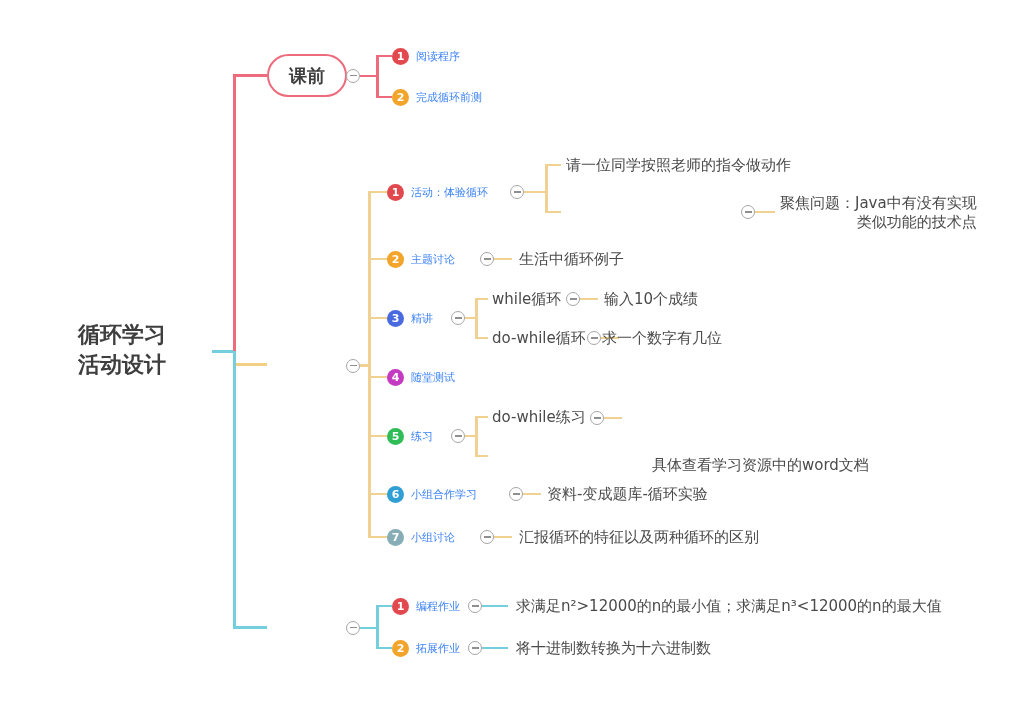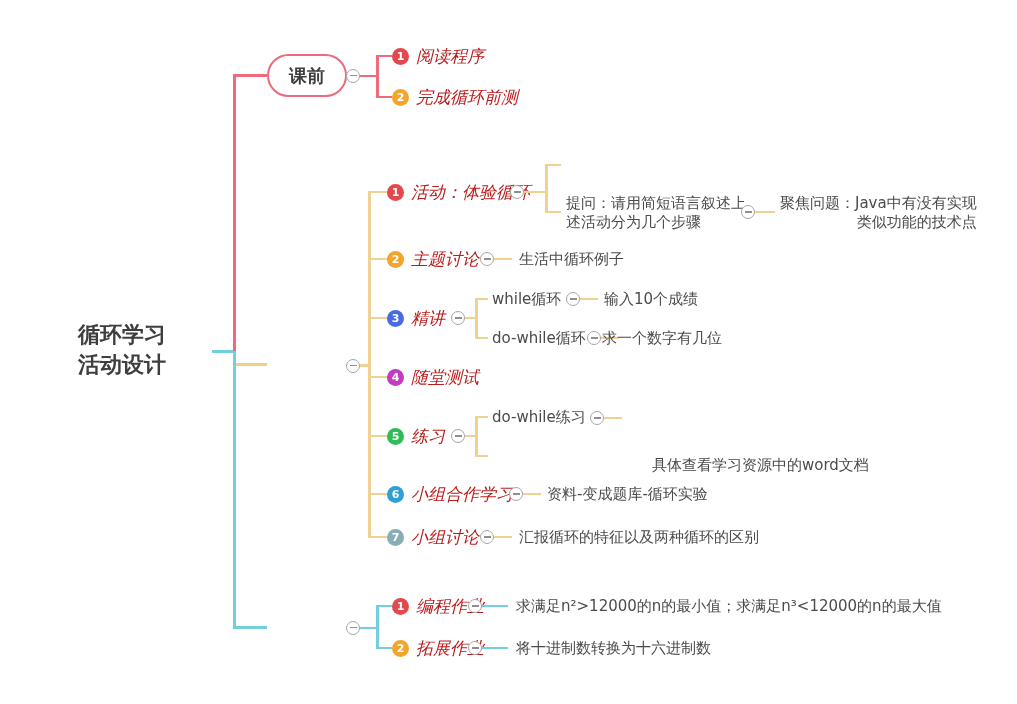--- a/index.html
+++ b/index.html
@@ -25,21 +25,21 @@
     border:1.5px solid #a6a6a6;background:#fff;box-sizing:border-box;
     display:flex;align-items:center;justify-content:center;z-index:3;}
   .minus::before{content:"";display:block;width:7px;height:1.6px;background:#8f8f8f;}
 
   .row{position:absolute;display:flex;align-items:center;gap:7px;height:24px;}
   .badge{width:17px;height:17px;border-radius:50%;color:#fff;font-size:11px;
     font-weight:bold;display:flex;align-items:center;justify-content:center;flex:0 0 17px;}
   .b-red{background:#e2494e;} .b-org{background:#f2a52a;} .b-blue{background:#4a6be0;}
   .b-mag{background:#c43ac0;} .b-grn{background:#30bd57;} .b-sky{background:#2f9fd4;}
   .b-teal{background:#87aeb7;}
-  .lbl{font-size:17px;color:#b91c1c;white-space:nowrap;font-style:italic;}
+  .lbl{font-size:11px;color:#3b82f6;white-space:nowrap;}
 
   .sub{position:absolute;font-size:15px;color:#4a4a4a;white-space:nowrap;height:20px;line-height:20px;}
   .sub2{position:absolute;font-size:15px;color:#4a4a4a;line-height:19px;white-space:pre-line;}
 </style>
 </head>
 <body>
 
 <div id="canvas">
 
   <div class="line cyan-l" style="left:212px;top:350px;width:23px;height:3px;"></div>
@@ -107,22 +107,21 @@
   <div class="row" style="left:387px;top:525px;">
     <span class="badge b-teal">7</span>
     <span class="lbl">小组讨论</span>
   </div>
 
   <span class="minus" style="left:510px;top:185px;"></span>
   <div class="line yel-l" style="left:524px;top:190.5px;width:23px;height:2.5px;"></div>
   <div class="line yel-l" style="left:545px;top:164px;width:2.5px;height:49px;"></div>
   <div class="line yel-l" style="left:547px;top:163.5px;width:14px;height:2.5px;"></div>
   <div class="line yel-l" style="left:547px;top:210.5px;width:14px;height:2.5px;"></div>
-  <div class="sub2" style="left:566px;top:194px;">提问：请用简短语言叙述上
-述活动分为几个步骤</div>
+  <div class="sub" style="left:566px;top:155px;">请一位同学按照老师的指令做动作</div>
   <span class="minus" style="left:741px;top:205px;"></span>
   <div class="line yel-l" style="left:755px;top:210.5px;width:20px;height:2.5px;"></div>
   <div class="sub2" style="left:780px;top:194px;text-align:right;">聚焦问题：Java中有没有实现
 类似功能的技术点</div>
 
   <span class="minus" style="left:480px;top:252px;"></span>
   <div class="line yel-l" style="left:494px;top:257.5px;width:18px;height:2.5px;"></div>
   <div class="sub" style="left:519px;top:249px;">生活中循环例子</div>
 
   <span class="minus" style="left:451px;top:311px;"></span>

